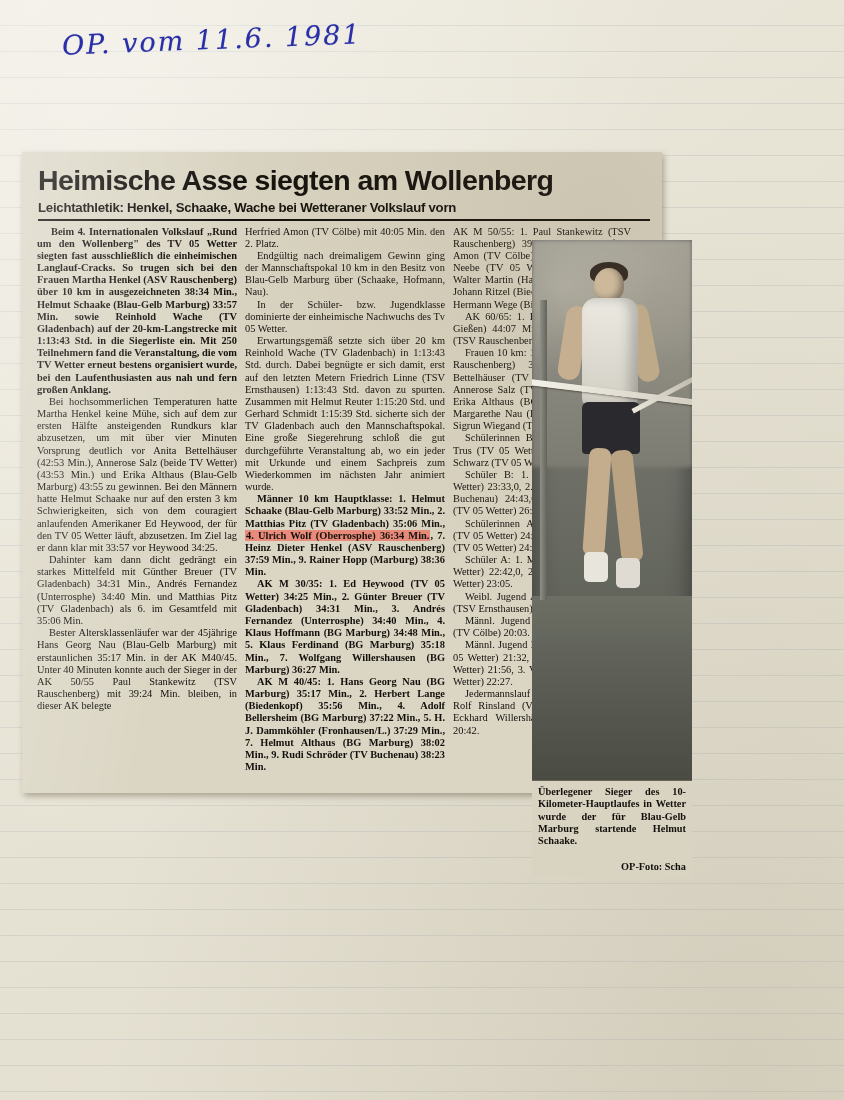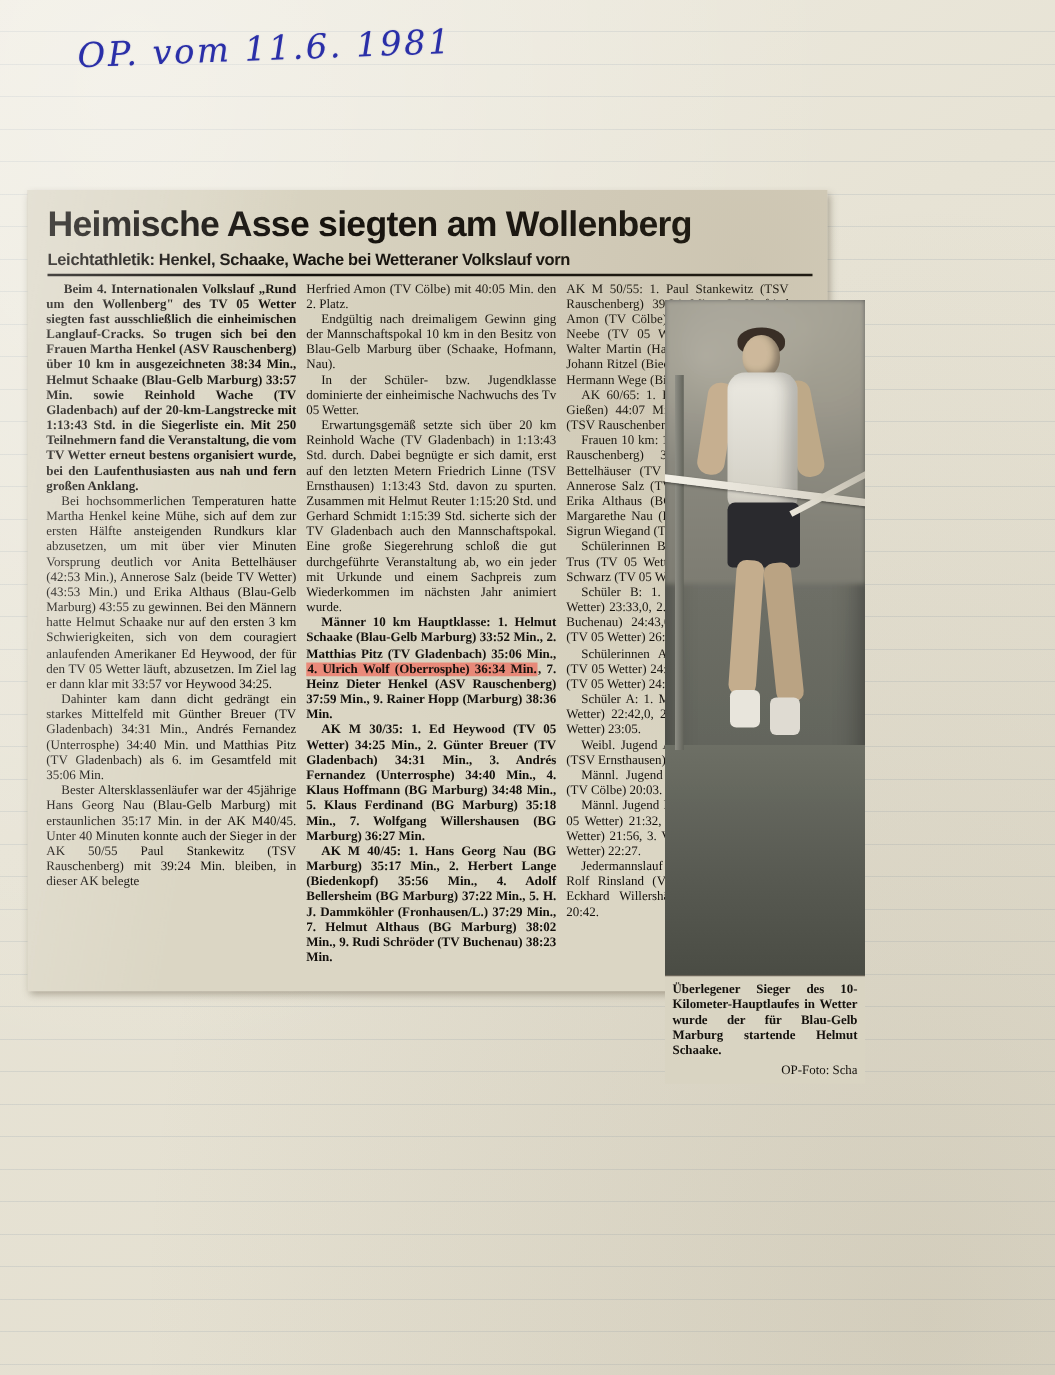--- a/index.html
+++ b/index.html
@@ -224,22 +224,22 @@
     padding: 5px 6px 4px 6px;
     font-size: 10.3px;
     line-height: 1.2;
     font-weight: bold;
     text-align: justify;
     border-top: 1px solid #6b665a;
   }
   #caption .credit {
     display:block;
     text-align: right;
-    font-weight: normal;
-    margin-top: 3px;
+    font-weight: bold;
+    margin-top: 13px;
   }
 </style>
 </head>
 <body>
 
 <div id="page"></div>
 
 <div id="handwriting">OP. vom 11.6. 1981</div>
 
 <div id="clipping">

